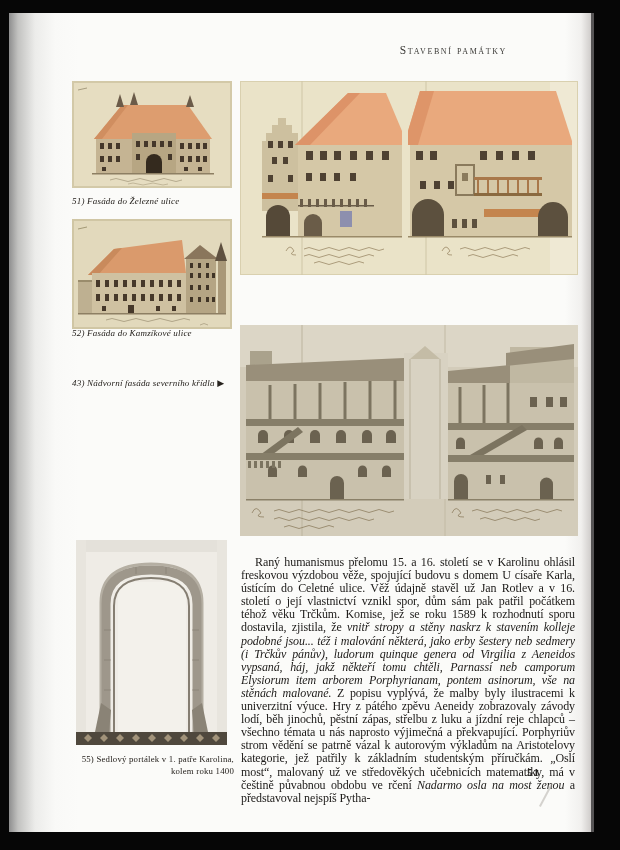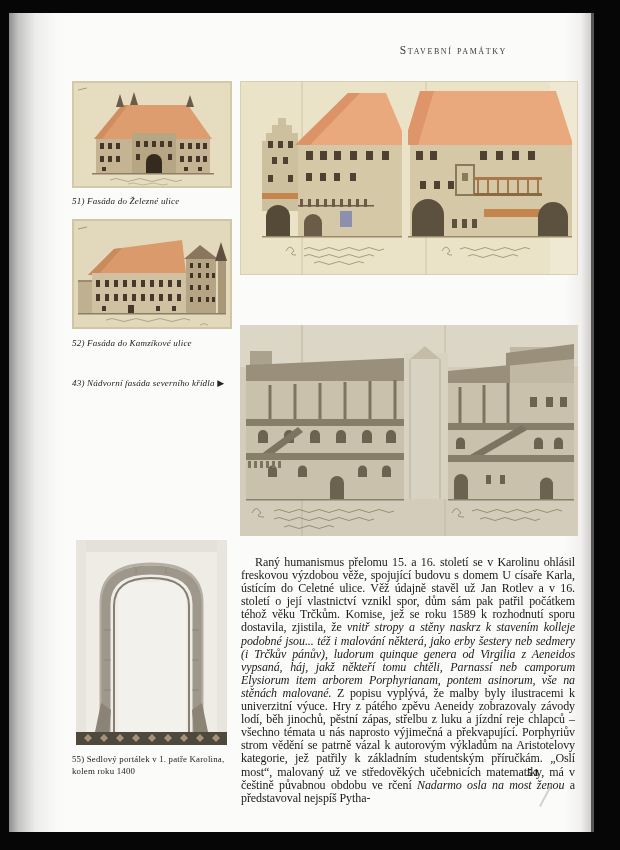--- a/index.html
+++ b/index.html
@@ -32,24 +32,24 @@
   .fig52{left:63px;top:206px;width:160px;height:110px;}
   .fig54{left:231px;top:68px;width:338px;height:194px;}
   .fig53{left:231px;top:312px;width:338px;height:211px;}
   .fig55{left:67px;top:527px;width:151px;height:205px;}
   .caption{
     position:absolute;
     font-size:9px;font-weight:normal;font-style:italic;
     color:#26221e;letter-spacing:.2px;line-height:11.5px;
   }
   .cap51{left:63px;top:183px;width:175px;}
-  .cap52{left:63px;top:325px;width:175px;}
+  .cap52{left:63px;top:315px;width:175px;}
   .cap53{left:63px;top:365px;width:180px;}
   .cap54{left:232px;top:274px;width:300px;}
-  .cap55{left:63px;top:741px;width:162px;font-style:normal;font-size:8.8px;}
+  .cap55{left:63px;top:741px;width:162px;font-style:normal;font-size:8.8px;text-align:right;}
   .bodytext{
     position:absolute;left:232px;top:543px;width:334px;
     font-size:12px;line-height:13.1px;font-weight:normal;
     color:#1c1a18;text-align:justify;text-indent:14px;
     letter-spacing:-0.1px;
   }
   .bodytext .italic{font-style:italic;}
   .bodytext .roman{font-style:normal;}
   .page-number{
     position:absolute;left:518px;top:753px;width:28px;

